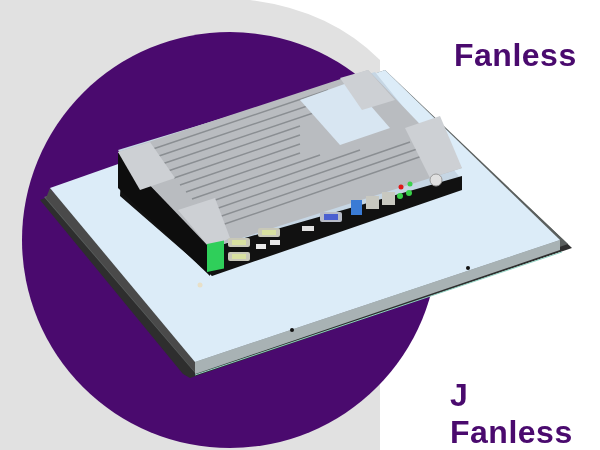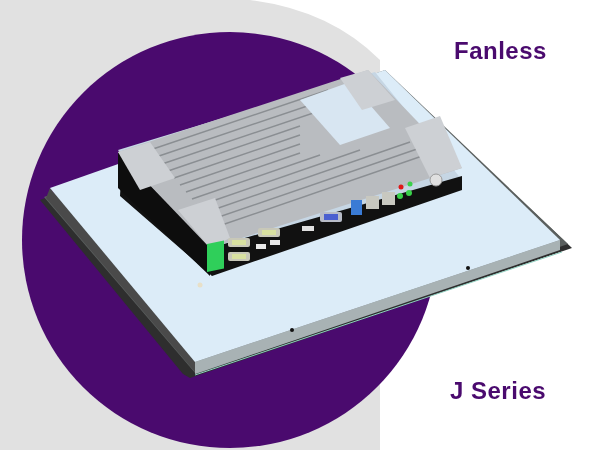--- a/index.html
+++ b/index.html
@@ -1,18 +1,18 @@
 <!DOCTYPE html>
 <html><head>
 <meta charset="utf-8">
 <style>
   html, body { margin: 0; padding: 0; }
   body { width: 600px; height: 450px; overflow: hidden; background: #ffffff; position: relative; font-family: "Liberation Sans", sans-serif; }
   .stage { position: absolute; left: 0; top: 0; width: 600px; height: 450px; }
-  .label { position: absolute; font-family: "Liberation Sans", sans-serif; font-weight: bold; color: #4a0a6e; font-size: 24px; letter-spacing: 0.5px; }
+  .label { position: absolute; font-family: "Liberation Sans", sans-serif; font-weight: bold; color: #4a0a6e; font-size: 32px; letter-spacing: 0.5px; }
   .label-top { left: 454px; top: 37px; }
   .label-bottom { left: 450px; top: 377px; }
 </style>
 </head>
 <body>
 
 <div class="stage">
   <svg width="600" height="450" viewBox="0 0 600 450">
 
     <path d="M0,0 L250,0 Q330,10 380,60 L380,450 L0,450 Z" fill="#e1e1e1"></path>
@@ -86,14 +86,14 @@
     <circle cx="400" cy="196" r="3" fill="#39d14a"></circle>
     <circle cx="409" cy="193" r="3" fill="#39d14a"></circle>
     <circle cx="436" cy="180" r="6" fill="#e0e0e0" stroke="#999" stroke-width="1"></circle>
 
     <circle cx="200" cy="285" r="2.5" fill="#e8e0c8"></circle>
     <circle cx="468" cy="268" r="2" fill="#111"></circle>
     <circle cx="292" cy="330" r="2" fill="#111"></circle>
   </svg>
 
   <div class="label label-top">Fanless</div>
-  <div class="label label-bottom">J Series</div>
+  <div class="label label-bottom">J Fanless</div>
 </div>
 
 </body></html>

